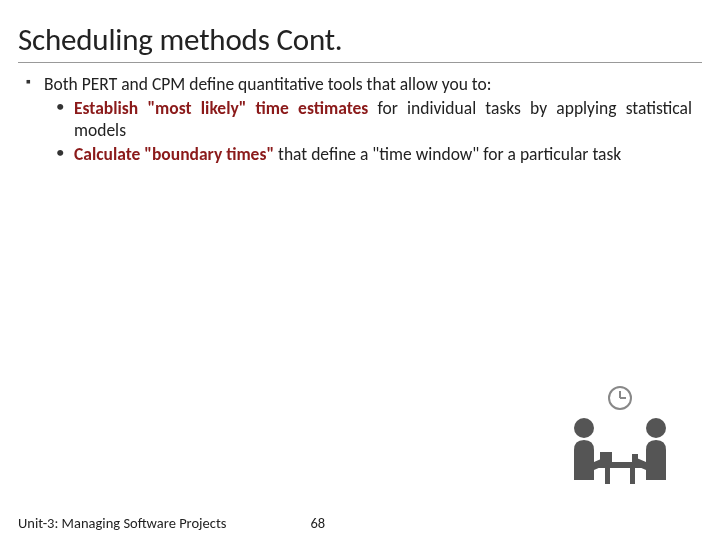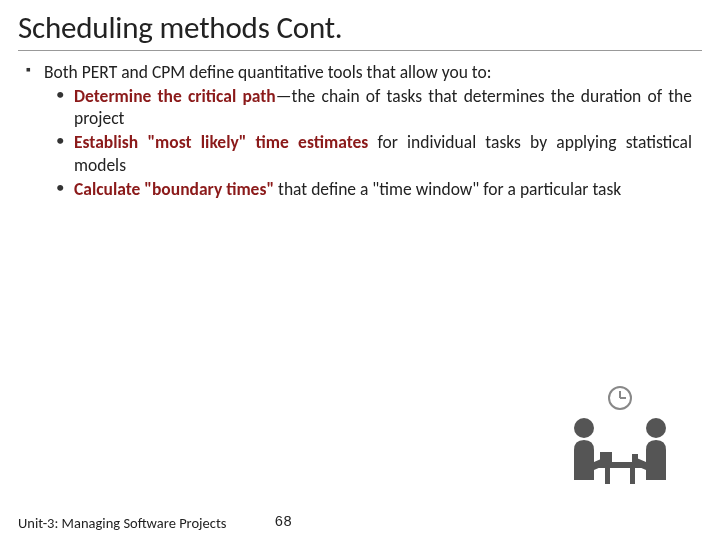--- a/index.html
+++ b/index.html
@@ -7,21 +7,21 @@
     width: 720px;
     height: 540px;
     font-family: Calibri, "Segoe UI", Arial, sans-serif;
     background: #ffffff;
     position: relative;
     overflow: hidden;
   }
   .slide {
     width: 100%;
     height: 100%;
-    padding: 8px 18px 0 18px;
+    padding: 20px 18px 0 18px;
     position: relative;
   }
   .title {
     font-size: 31px;
     font-weight: 400;
     color: #222;
     padding-bottom: 4px;
     border-bottom: 1px solid #999;
     margin-bottom: 10px;
     letter-spacing: -0.2px;
@@ -82,43 +82,40 @@
     width: 140px;
     height: 110px;
   }
   .footer {
     position: absolute;
     bottom: 8px;
     left: 0;
     width: 100%;
     padding: 0 18px;
     display: flex;
-    align-items: flex-start;
+    align-items: center;
     font-size: 14.5px;
     color: #222;
   }
   .footer-left { flex: 0 0 auto; }
-  .footer-center { flex: 0 0 auto; margin-left: 48px; font-family: Liberation Mono, monospace; }
+  .footer-center { flex: 0 0 auto; margin-left: 84px; }
   .footer-right { flex: 0 0 auto; margin-left: 30px; }
 </style>
 </head>
 <body>
 
 <div class="slide">
 
   <h1 class="title">Scheduling methods Cont.</h1>
 
   <div class="content">
     <div class="main-item">
       <span>Both </span><span class="bold-black">PERT</span><span> and </span><span class="bold-black">CPM</span><span> define quantitative tools that allow you to:</span>
     </div>
     <div class="sub-list">
-      <div class="sub-item">
-        <span class="bold-red">Determine the critical path</span><span>—the chain of tasks that determines the duration of the project</span>
-      </div>
       <div class="sub-item">
         <span class="bold-red">Establish "most likely" time estimates</span><span> for individual tasks by applying statistical models</span>
       </div>
       <div class="sub-item">
         <span class="bold-red">Calculate "boundary times"</span><span> that define a "time window" for a particular task</span>
       </div>
     </div>
   </div>
 
   <div class="illustration">

